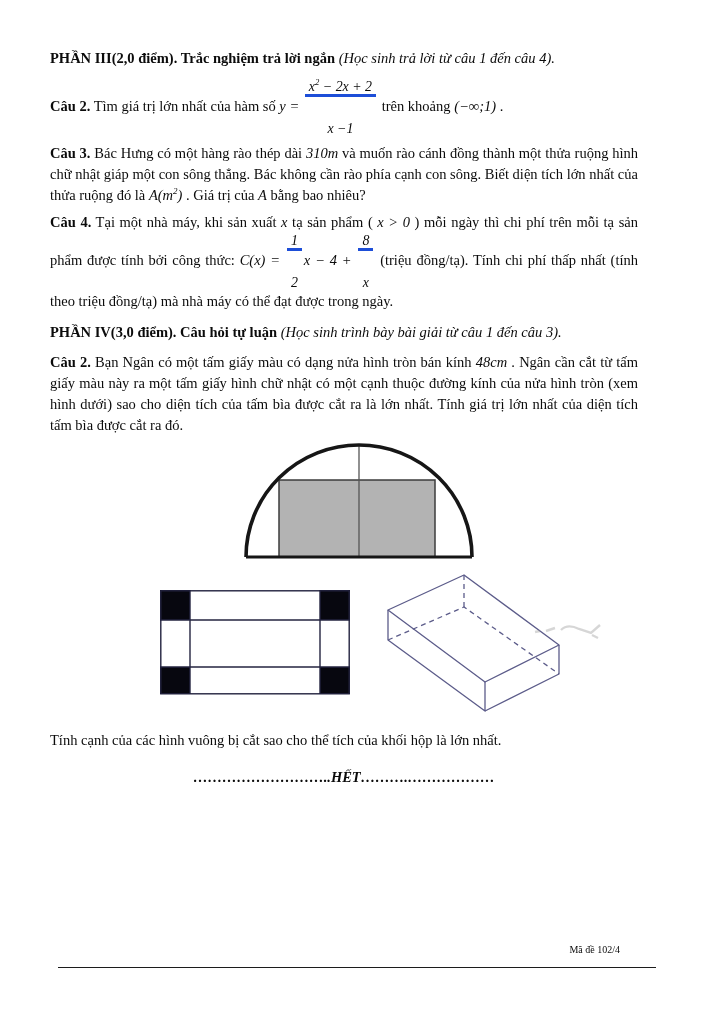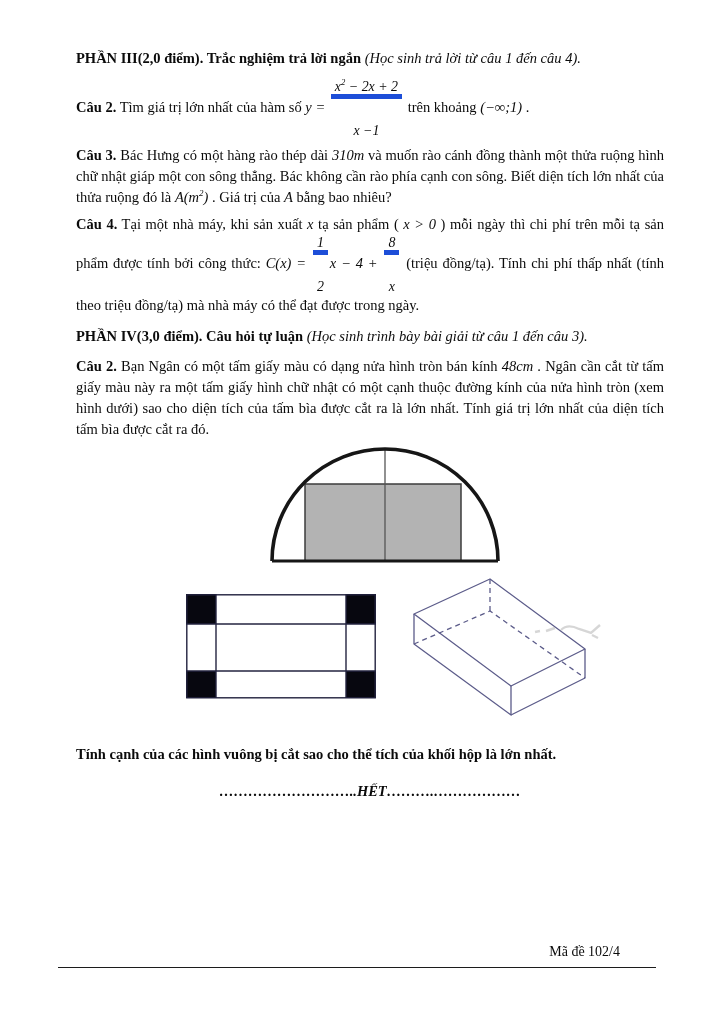--- a/index.html
+++ b/index.html
@@ -2,37 +2,37 @@
 <html><head>
 <meta charset="utf-8">
 <style>
   html,body{margin:0;padding:0;}
   body{
     width:724px;height:1024px;position:relative;background:#ffffff;
     font-family:"Liberation Serif","DejaVu Serif",serif;
     font-size:14.5px;color:#0b0b0b;overflow:hidden;
     -webkit-font-smoothing:antialiased;
   }
-  .content{position:absolute;left:76px;top:48px;width:588px;}
+  .content{position:absolute;left:50px;top:48px;width:588px;}
   p{margin:0 0 6px 0;text-align:justify;line-height:1.44;}
   p.heading{margin-bottom:10px;}
   .b{font-weight:bold;}
   .i{font-style:italic;}
   .m{font-style:italic;white-space:nowrap;}
   sup{font-size:0.62em;vertical-align:super;line-height:0;}
   .frac{display:inline-block;vertical-align:middle;text-align:center;
         line-height:1.12;font-size:0.96em;margin:0 2px;}
-  .fn{display:block;border-bottom:5px solid #1d4ed8;padding:0 4px;}
+  .fn{display:block;border-bottom:3px solid #1d4ed8;padding:0 4px;}
   .fd{display:block;padding:0 4px;margin-top:24px;}
   .fig-semi{margin:2px 0 8px 194px;line-height:0;}
   .fig-row{display:flex;align-items:flex-start;gap:30px;margin:6px 0 2px 110px;line-height:0;}
   .fig-net{margin-top:20px;}
-  .closing{margin-top:20px;font-weight:bold;}
+  .closing{margin-top:10px;}
   .endline{text-align:center;margin-top:16px;font-weight:bold;font-style:italic;}
-  .doc-code{position:absolute;top:944px;right:104px;font-size:14px;margin-left:32px;}
+  .doc-code{position:absolute;top:944px;right:104px;font-size:10px;margin-left:32px;}
   .footer-rule{position:absolute;top:967px;left:58px;width:598px;border-top:1.6px solid #1c1c1c;}
   .artifact{position:absolute;left:533px;top:620px;opacity:.4;filter:blur(.6px);}
   svg{display:block;}
 </style>
 </head>
 <body>
 
 <div class="content">
 
   <p class="heading"><span class="b">PHẦN III(2,0 điểm). Trắc nghiệm trả lời ngắn </span><span class="i">(Học sinh trả lời từ câu 1 đến câu 4).</span></p>

